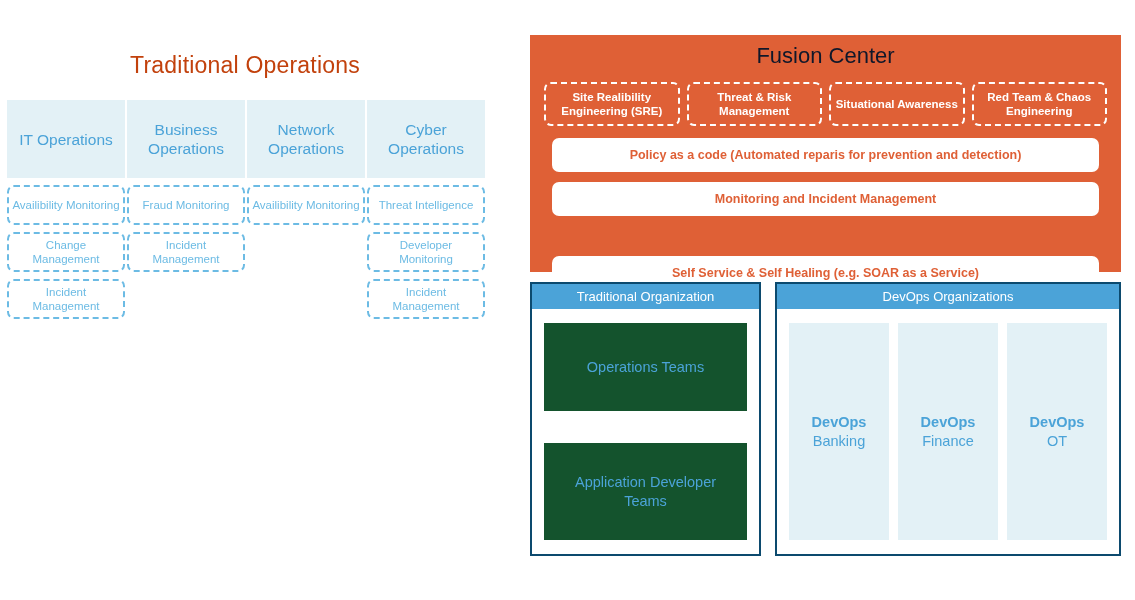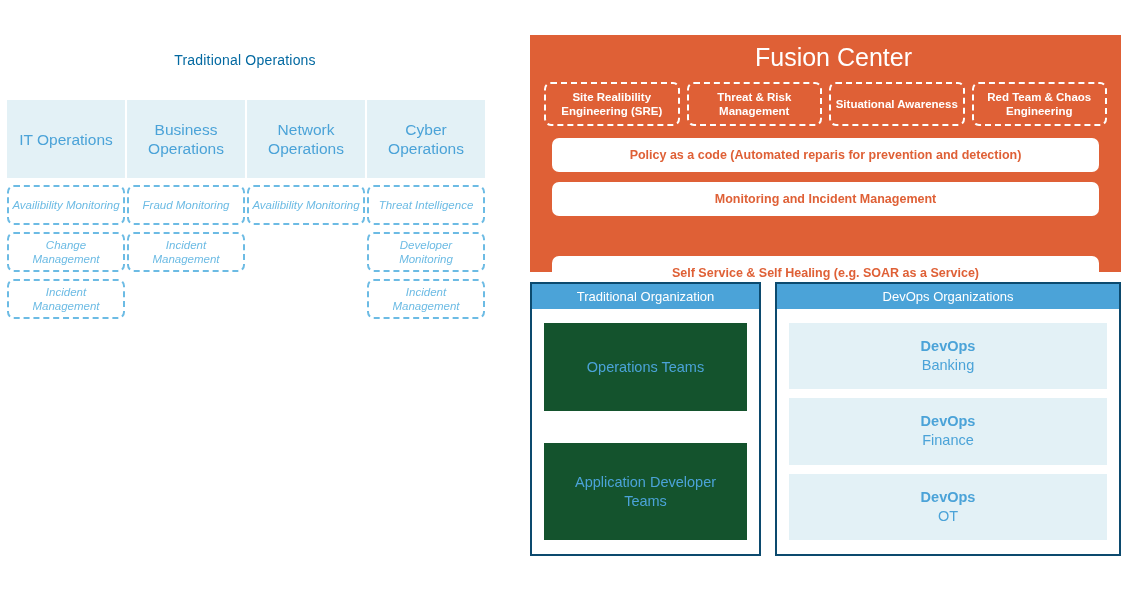--- a/index.html
+++ b/index.html
@@ -22,22 +22,22 @@
     top: 40px;
     width: 500px;
     height: 290px;
   }
   #traditional-ops-title {
     position: absolute;
     left: 0px;
     top: 12px;
     width: 490px;
     text-align: center;
-    font-size: 14px;
-    color: #0369a1;
+    font-size: 23px;
+    color: #c2410c;
     letter-spacing: 0.2px;
   }
   .ops-column {
     position: absolute;
     top: 60px;
     width: 118px;
   }
   .ops-column.c0 { left: 7px; }
   .ops-column.c1 { left: 127px; }
   .ops-column.c2 { left: 247px; }
@@ -63,41 +63,40 @@
     border-radius: 7px;
     display: flex;
     align-items: center;
     justify-content: center;
     text-align: center;
     color: #6cbbe4;
     font-size: 11.5px;
     line-height: 14px;
     box-sizing: border-box;
     padding: 0 3px;
-    font-style: italic;
   }
 
   
   #fusion-center-panel {
     position: absolute;
     left: 530px;
     top: 35px;
     width: 591px;
     height: 237px;
     background: #df6036;
     box-sizing: border-box;
   }
   #fusion-center-title {
     position: absolute;
-    left: 8px;
+    left: 0;
     top: 8px;
     width: 100%;
     text-align: center;
-    color: #ffffff;
-    font-size: 25px;
+    color: #0f172a;
+    font-size: 22px;
   }
   #fusion-pillars-row {
     position: absolute;
     left: 14px;
     top: 47px;
     width: 563px;
     height: 44px;
     display: flex;
     gap: 7px;
   }
@@ -190,21 +189,21 @@
     font-size: 14.5px;
     line-height: 19px;
     box-sizing: border-box;
     padding: 0 8px;
   }
   .trad-team-box.b0 { height: 88px; }
   .trad-team-box.b1 { flex: 1; margin-top: 24px; }
 
   #devops-org-body {
     display: flex;
-    flex-direction: column;
+    flex-direction: row;
     gap: 9px;
   }
   .devops-box {
     flex: 1;
     background: #e3f1f6;
     display: flex;
     flex-direction: column;
     align-items: center;
     justify-content: center;
     text-align: center;

